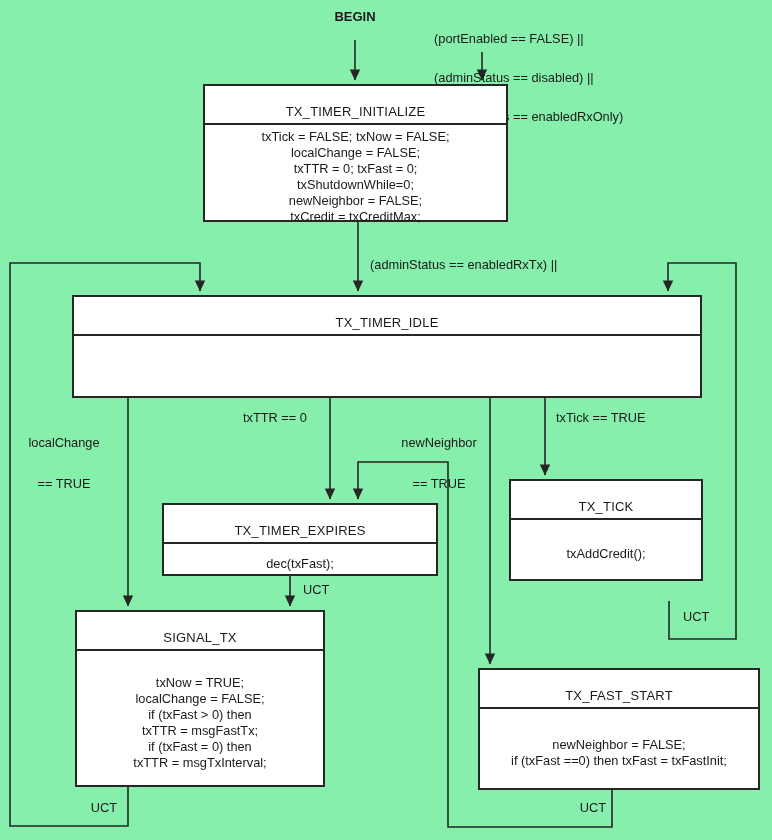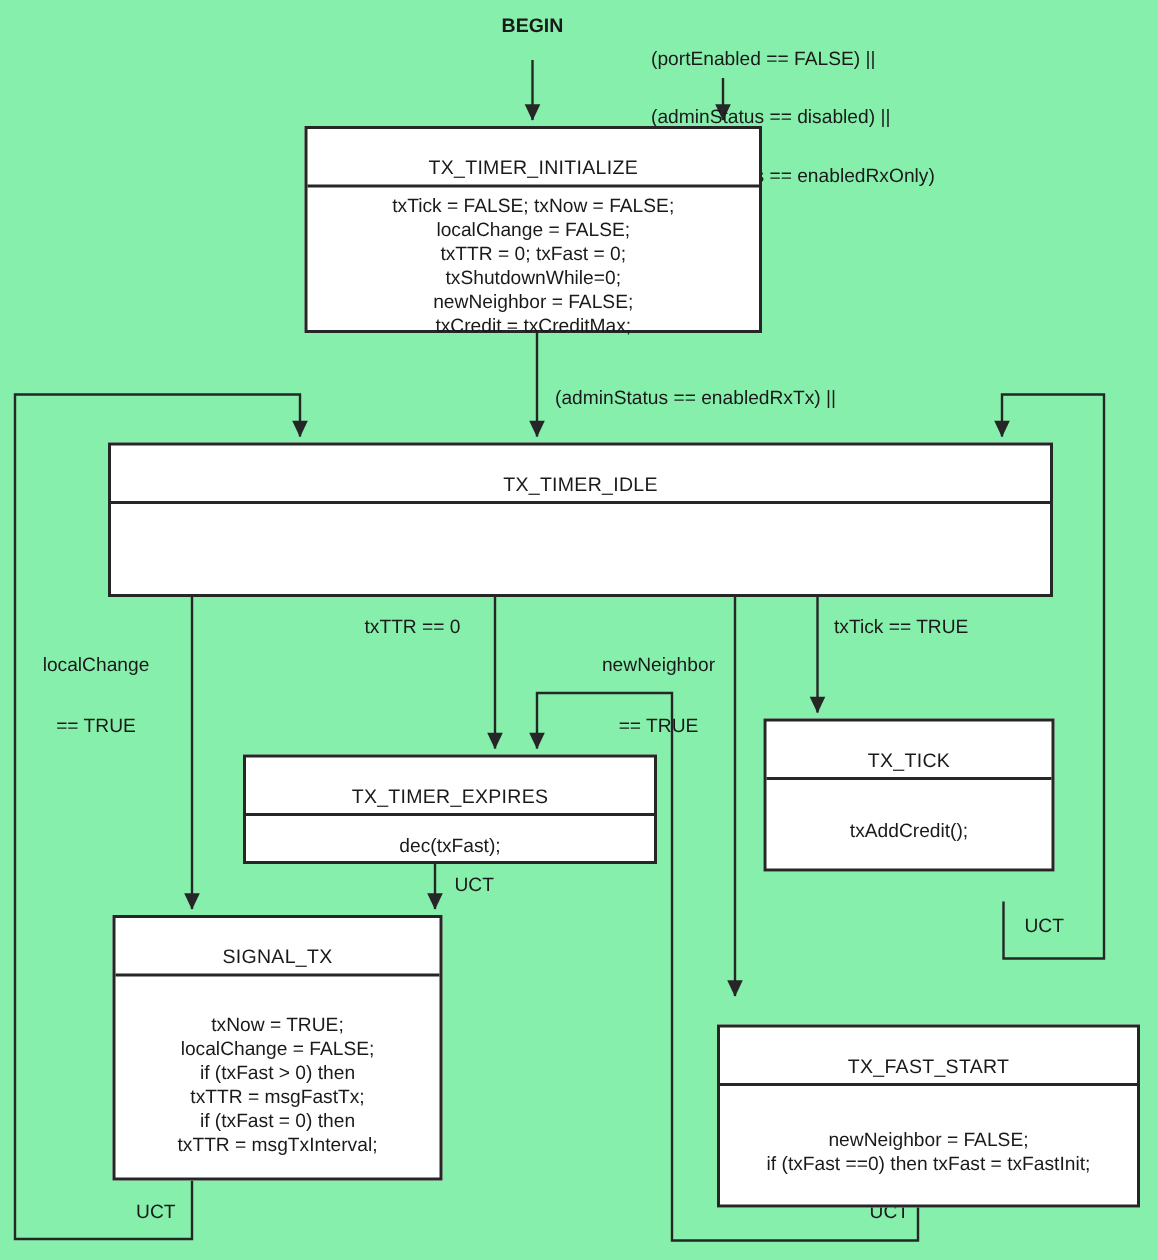--- a/index.html
+++ b/index.html
@@ -98,33 +98,33 @@
     </div>
   </div>
 
   <div class="state" style="left:509px;top:479px;width:194px;height:102px;">
     <div class="state-title">TX_TICK</div>
     <div class="state-body" style="padding-top:26px;">
       <div>txAddCredit();</div>
     </div>
   </div>
 
-  <div class="state" style="left:75px;top:610px;width:220px;height:177px;">
+  <div class="state" style="left:75px;top:610px;width:250px;height:177px;">
     <div class="state-title">SIGNAL_TX</div>
     <div class="state-body" style="padding-top:24px;">
       <div>txNow = TRUE;</div>
       <div>localChange = FALSE;</div>
       <div>if (txFast &gt; 0) then</div>
       <div>txTTR = msgFastTx;</div>
       <div>if (txFast = 0) then</div>
       <div>txTTR = msgTxInterval;</div>
     </div>
   </div>
 
-  <div class="state" style="left:478px;top:668px;width:282px;height:122px;margin-top:15px;">
+  <div class="state" style="left:478px;top:668px;width:282px;height:122px;">
     <div class="state-title">TX_FAST_START</div>
     <div class="state-body" style="padding-top:28px;">
       <div>newNeighbor = FALSE;</div>
       <div>if (txFast ==0) then txFast = txFastInit;</div>
     </div>
   </div>
 
 </div>
 
 </body></html>

